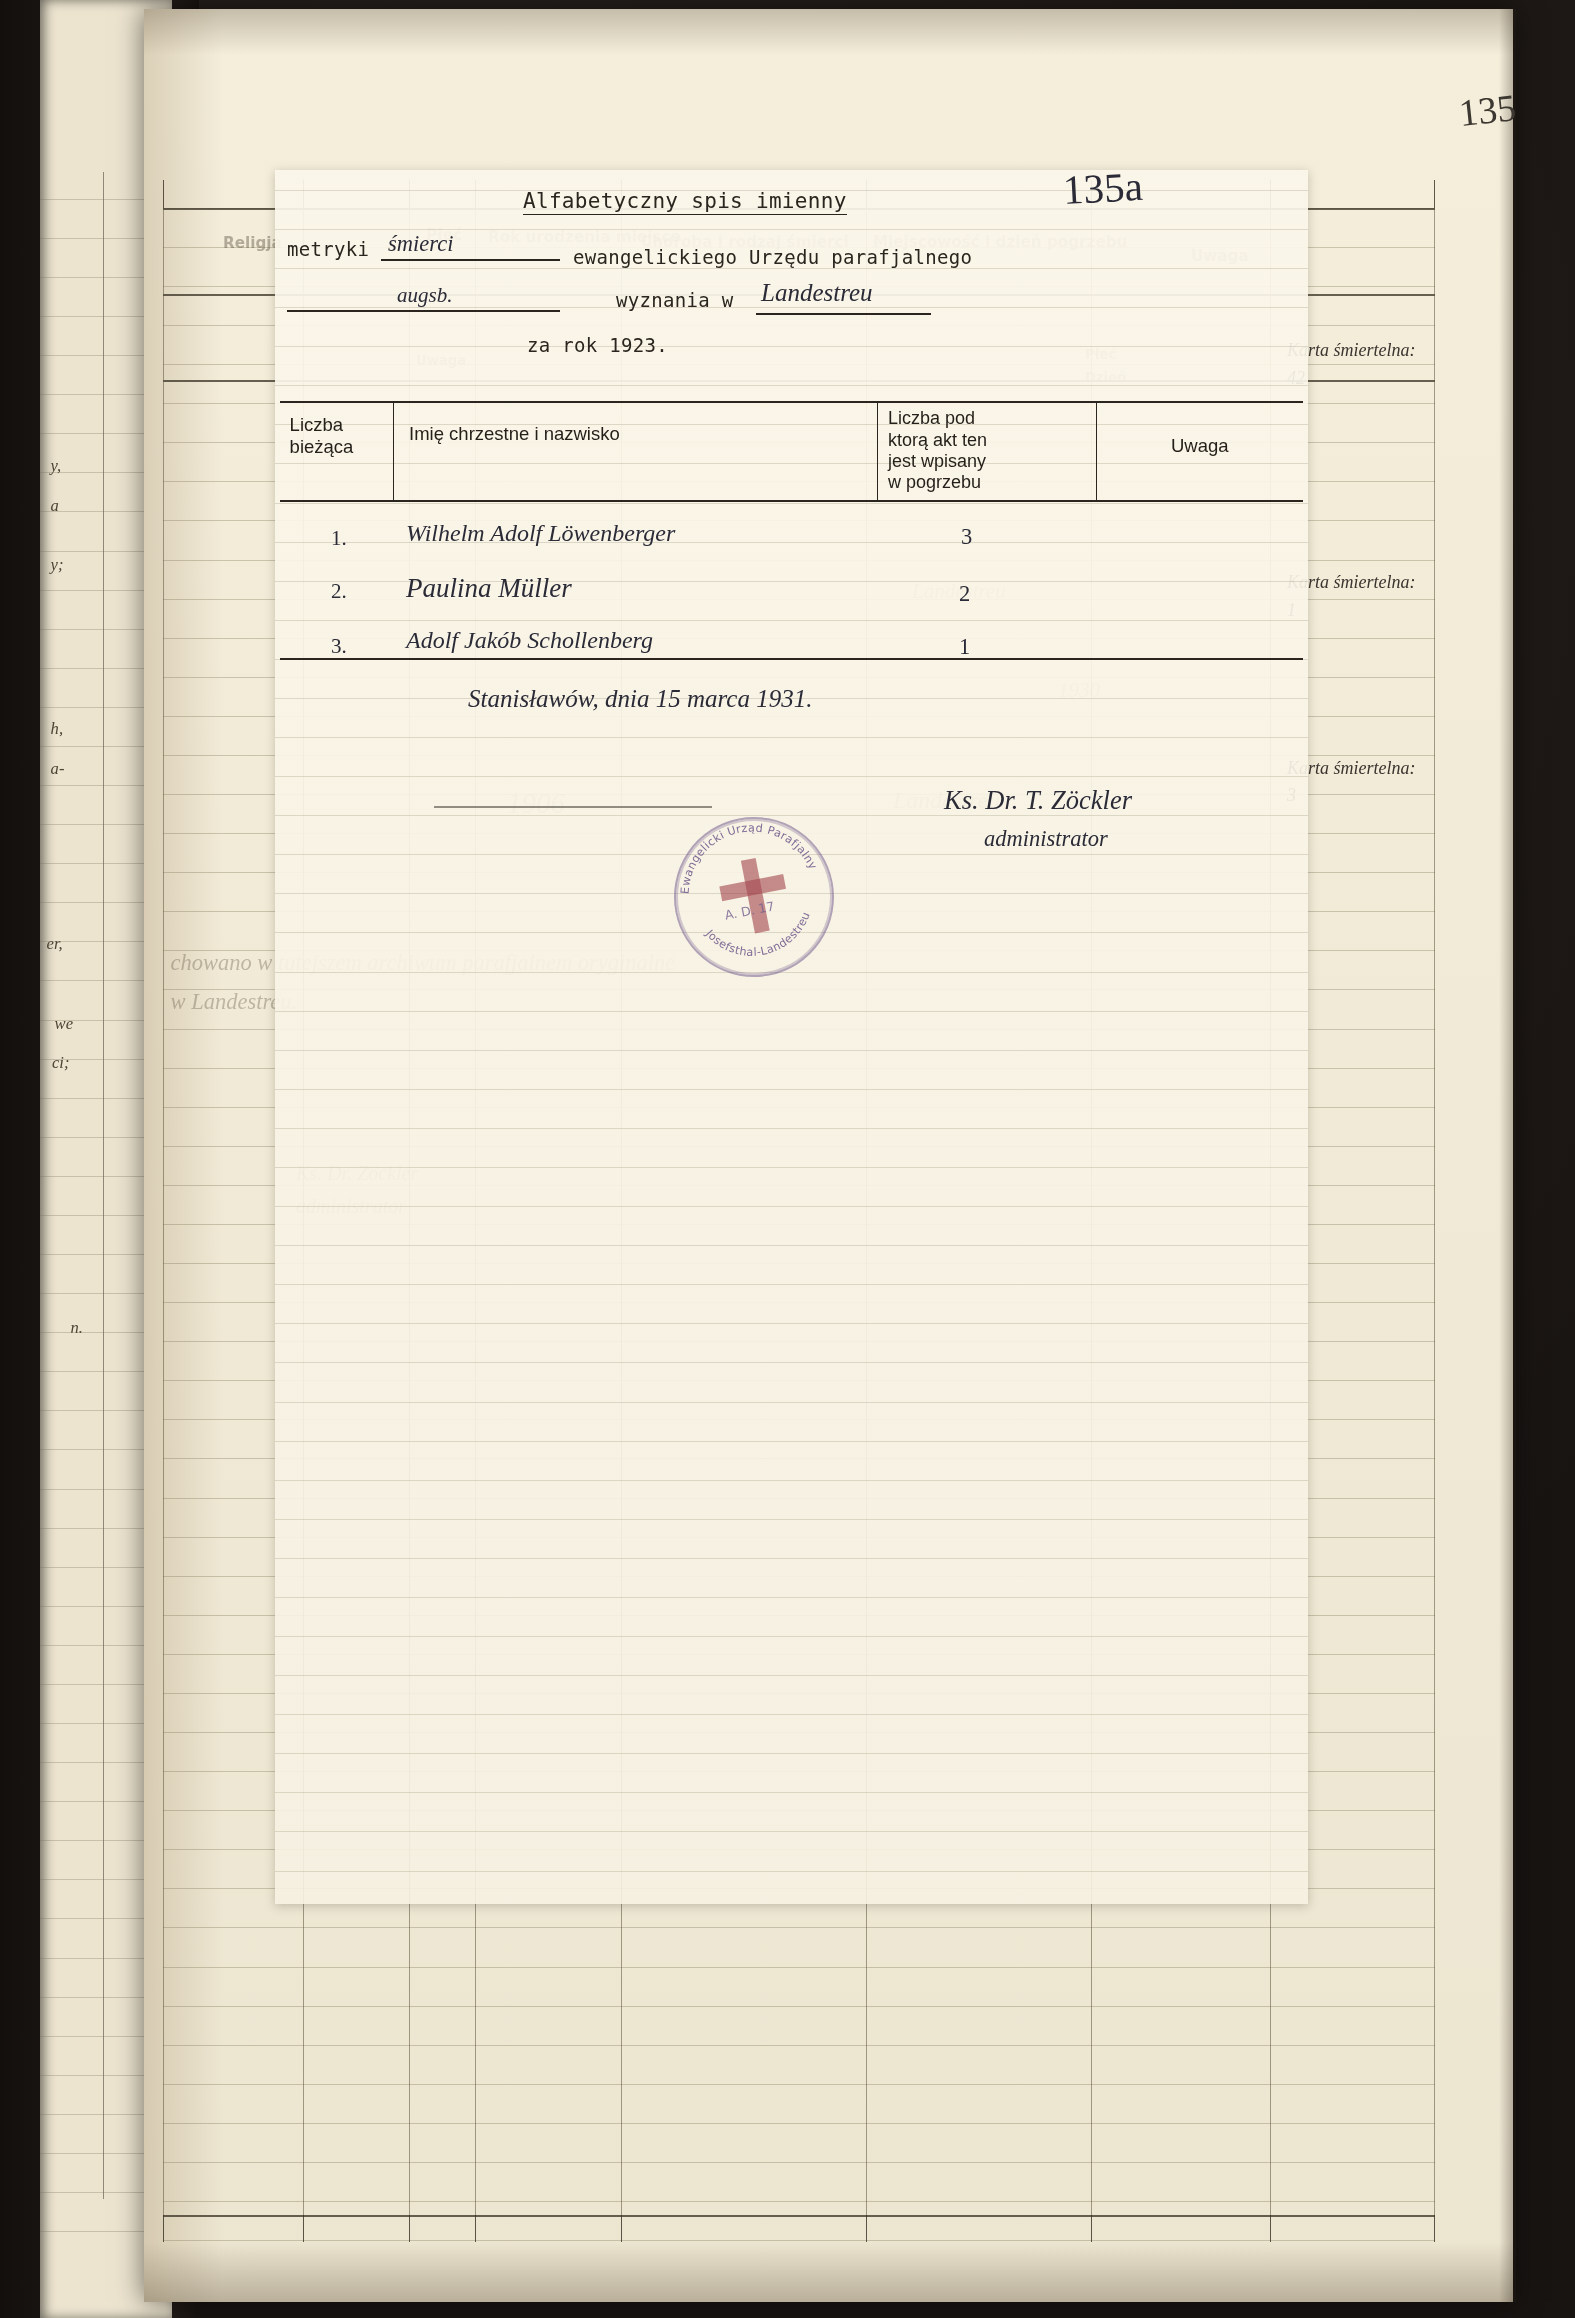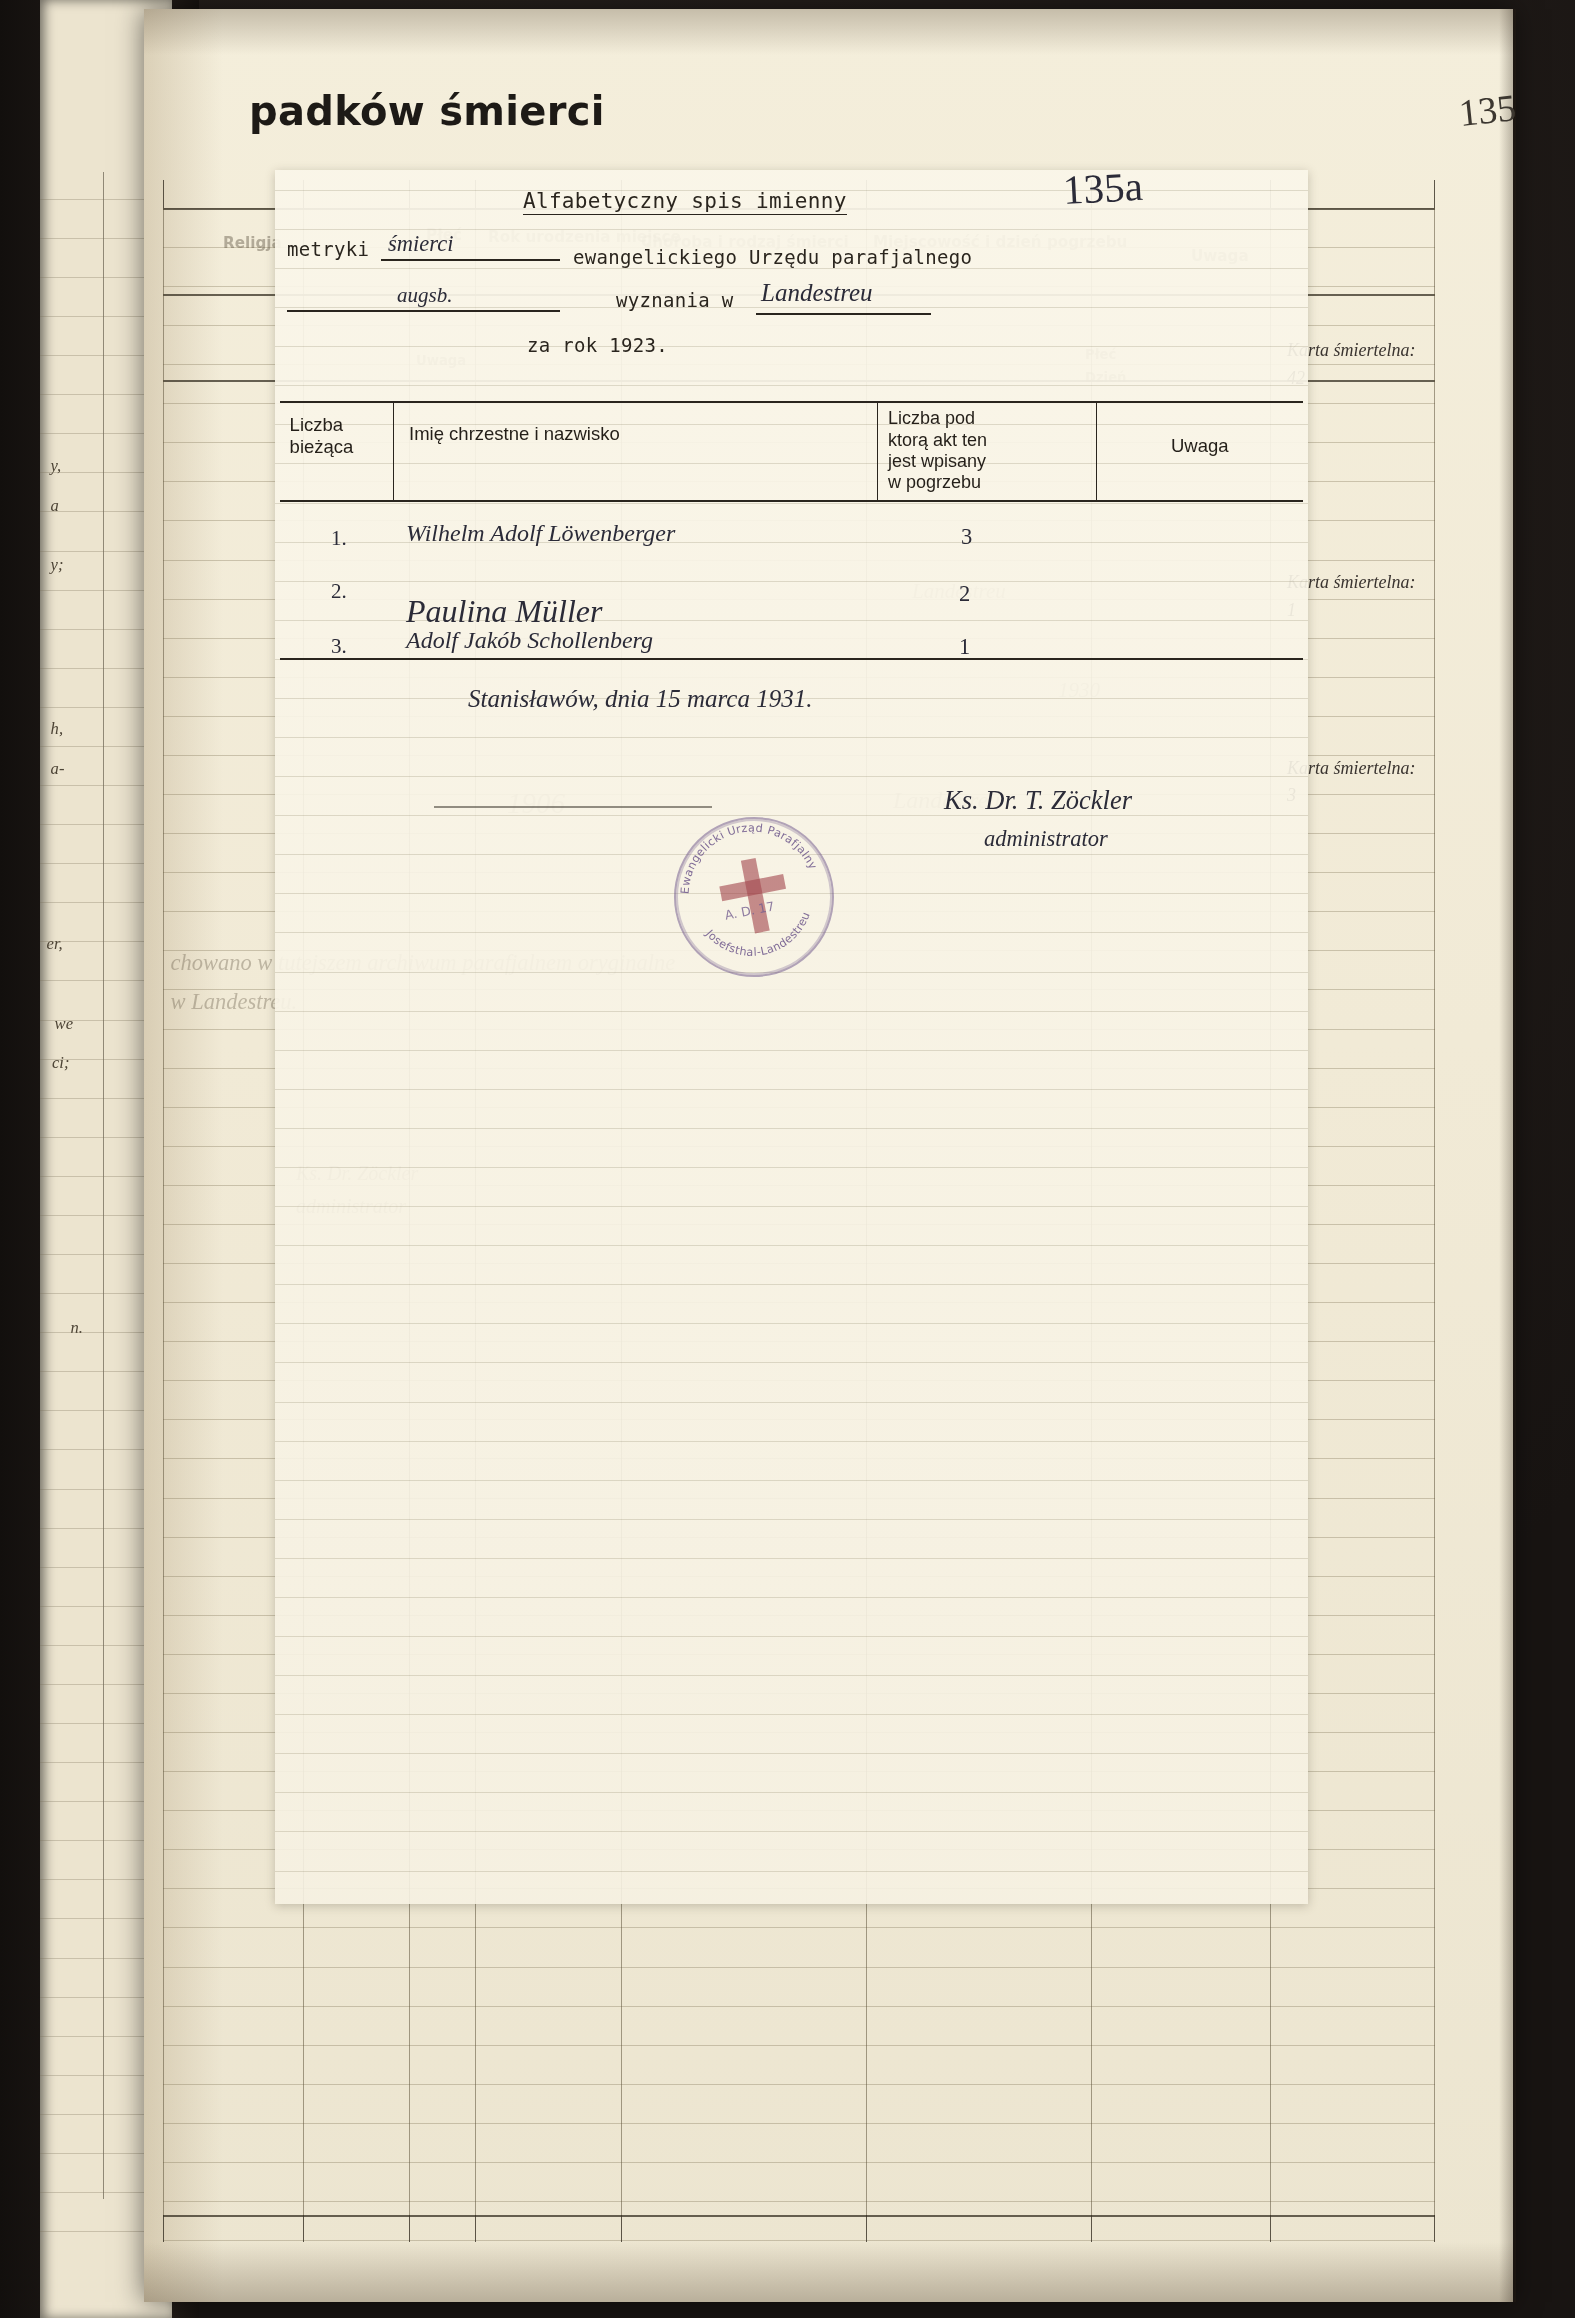--- a/index.html
+++ b/index.html
@@ -390,21 +390,20 @@
         <div class="v" style="left: 159px; top: 2206px; height: 26.5px; background: rgba(55, 48, 35, 0.8);"></div>
         <div class="v" style="left: 265px; top: 2206px; height: 26.5px; background: rgba(55, 48, 35, 0.8);"></div>
         <div class="v" style="left: 331px; top: 2206px; height: 26.5px; background: rgba(55, 48, 35, 0.8);"></div>
         <div class="v" style="left: 477px; top: 2206px; height: 26.5px; background: rgba(55, 48, 35, 0.8);"></div>
         <div class="v" style="left: 722px; top: 2206px; height: 26.5px; background: rgba(55, 48, 35, 0.8);"></div>
         <div class="v" style="left: 947px; top: 2206px; height: 26.5px; background: rgba(55, 48, 35, 0.8);"></div>
         <div class="v" style="left: 1126px; top: 2206px; height: 26.5px; background: rgba(55, 48, 35, 0.8);"></div>
         <div class="v" style="left: 1290px; top: 2206px; height: 26.5px; background: rgba(55, 48, 35, 0.8);"></div>
       </div>
 
-    <div class="form-title">padków śmierci</div>
     <div class="folio">135</div>
 
     <div class="ghost-head" style="left:79px; top:225px;">Religja</div>
     <div class="ghost-head" style="left:282px; top:217px;">Płeć</div>
     <div class="ghost-head" style="left:344px; top:219px;">Rok urodzenia
 miejsce</div>
     <div class="ghost-head" style="left:497px; top:224px;">Choroba i rodzaj śmierci</div>
     <div class="ghost-head" style="left:729px; top:224px;">Miejscowość i dzień pogrzebu</div>
     <div class="ghost-head" style="left:1047px; top:238px;">Uwaga</div>
     <div class="ghost-head" style="left:272px; top:344px; font-size:13.2px;">Uwaga</div>
@@ -509,21 +508,21 @@
 ktorą akt ten
 jest wpisany
 w pogrzebu</div>
       <div class="th" style="left:896px; top:265px;">Uwaga</div>
 
       <div class="hand" style="left:56px; top:356px; font-size:21px; font-style:normal;">1.</div>
       <div class="hand" style="left:131px; top:350px; font-size:24px;">Wilhelm Adolf Löwenberger</div>
       <div class="hand" style="left:686px; top:354px; font-size:22.5px; font-style:normal;">3</div>
 
       <div class="hand" style="left:56px; top:409px; font-size:21px; font-style:normal;">2.</div>
-      <div class="hand" style="left:131px; top:403px; font-size:32px;margin-top:20px;">Paulina Müller</div>
+      <div class="hand" style="left:131px; top:403px; font-size:27px;">Paulina Müller</div>
       <div class="hand" style="left:684px; top:411px; font-size:22.5px; font-style:normal;">2</div>
 
       <div class="hand" style="left:56px; top:464px; font-size:21px; font-style:normal;">3.</div>
       <div class="hand" style="left:131px; top:457px; font-size:24px;">Adolf Jakób Schollenberg</div>
       <div class="hand" style="left:684px; top:464px; font-size:22.5px; font-style:normal;">1</div>
 
       <div class="hand" style="left:193px; top:515px; font-size:25px;">Stanisławów, dnia 15 marca 1931.</div>
       <div class="hand" style="left:669px; top:615px; font-size:26.5px;">Ks. Dr. T. Zöckler</div>
       <div class="hand" style="left:709px; top:656px; font-size:22.5px;">administrator</div>
       <div style="position:absolute; left:159px; top:636px; width:278px; height:1.3px; background:rgba(60,55,45,.55);"></div>

